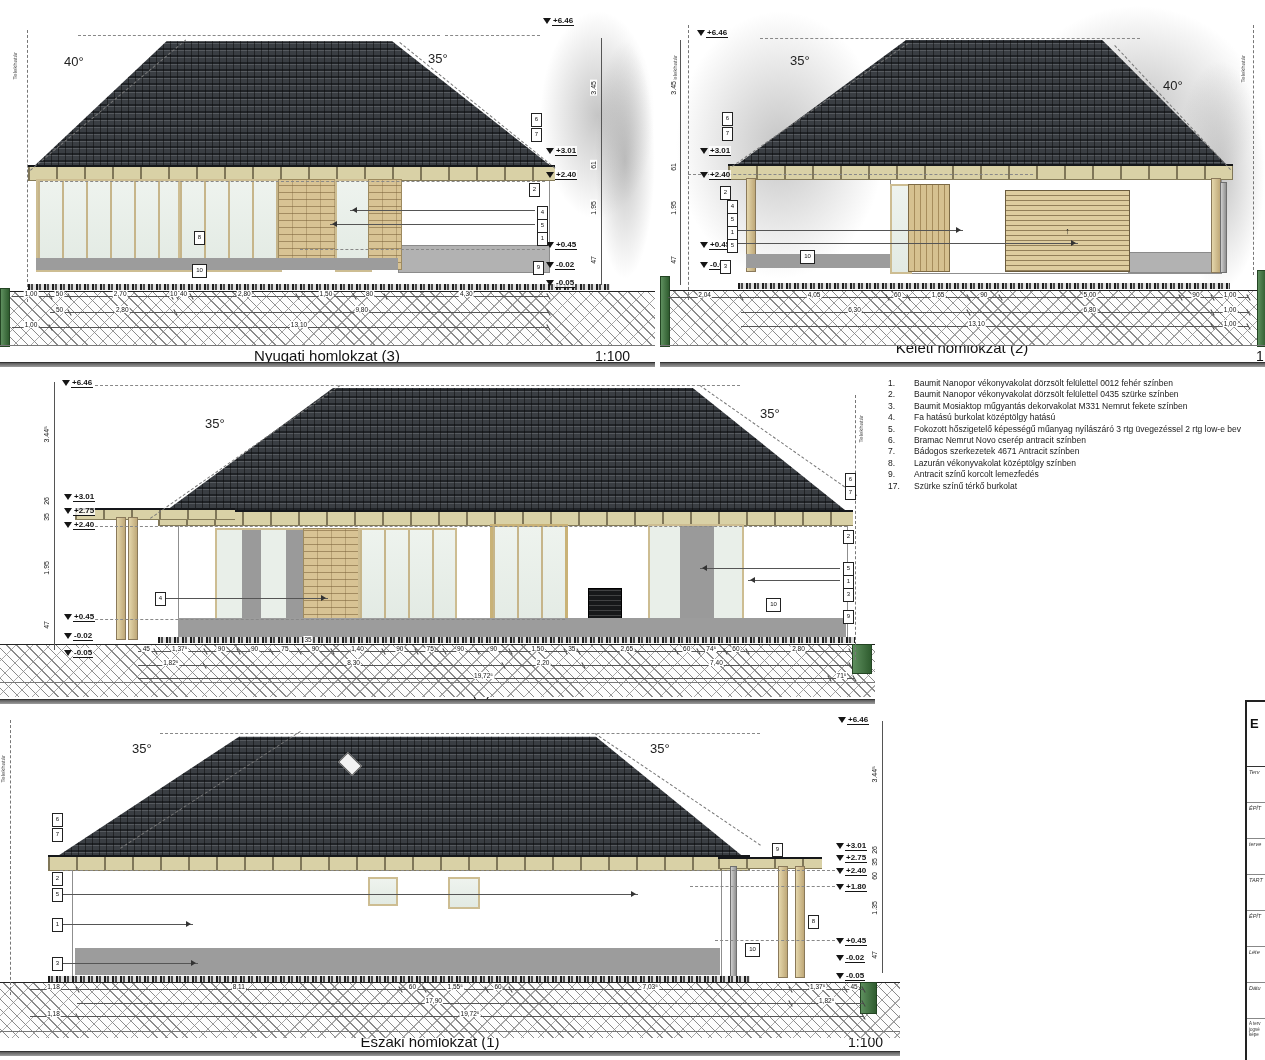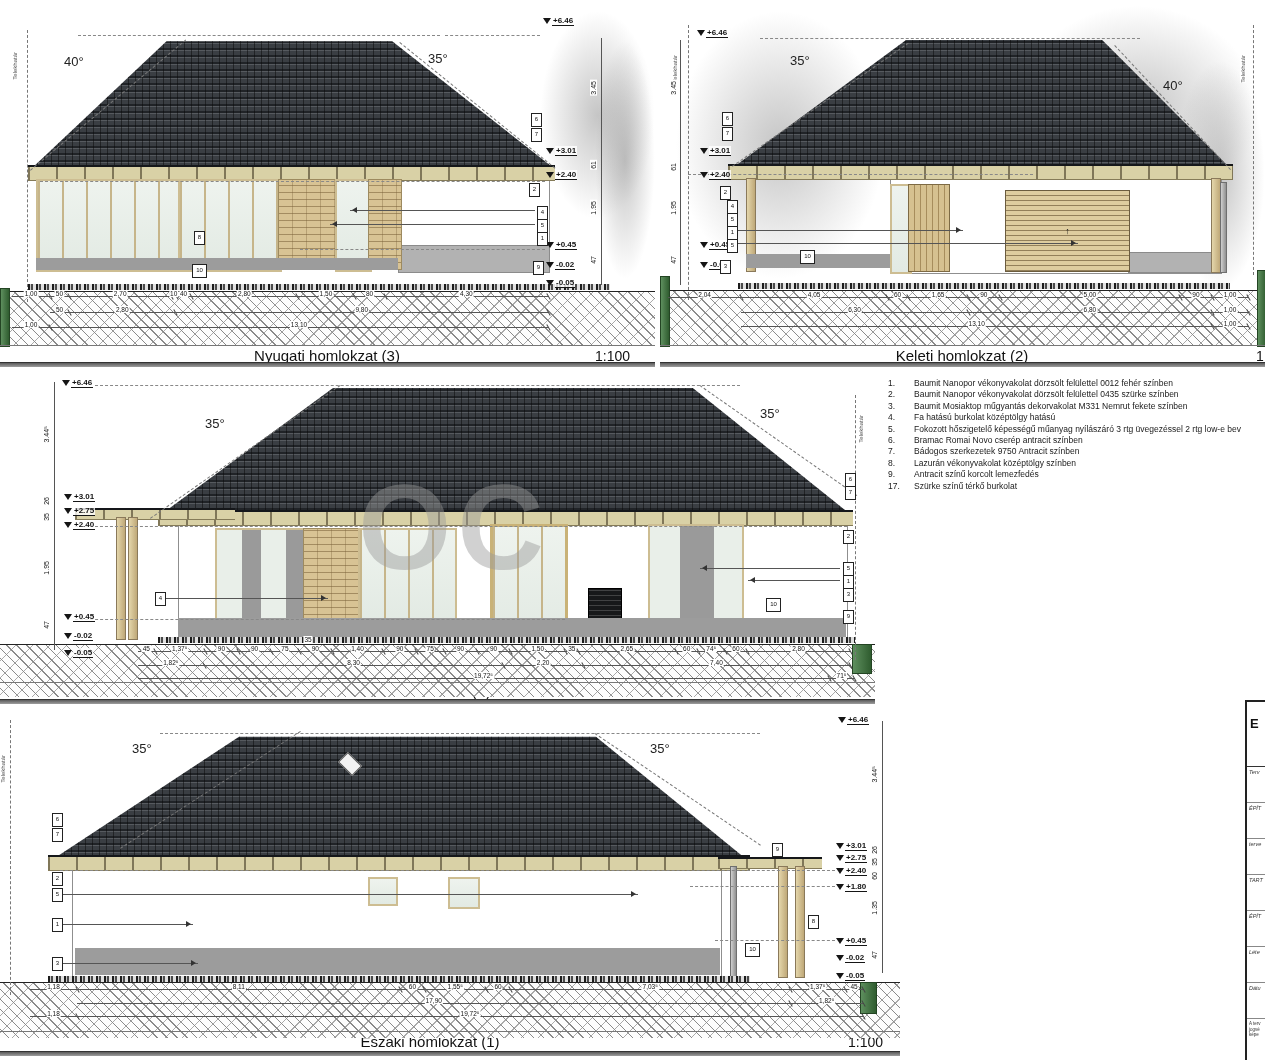--- a/index.html
+++ b/index.html
@@ -316,21 +316,21 @@
       <div class="dimseg spacer" style="flex-grow: 2.04;"></div>
       <div class="dimseg" style="flex-grow: 13.1;">
         <span class="dlab">13,10</span>
       </div>
       <div class="dimseg" style="flex-grow: 1;">
         <span class="dlab">1,00</span>
       </div>
     </div>
 
   <div class="thinline" style="left:0;top:345px;width:605px"></div>
-  <div class="ptitle" style="left:302px;top:347px">Keleti homlokzat (2)</div>
+  <div class="ptitle" style="left:302px;top:339px">Keleti homlokzat (2)</div>
   <div class="pscale" style="left:596px;top:348px">1:100</div>
   <div class="thick" style="left:0;top:362px;width:605px"></div>
 </div>
 
 <div class="panel" style="left:0;top:370px;width:875px;height:335px">
   <div class="dash" style="left:95px;top:15px;width:645px"></div>
   <div class="slope" style="left:150px;top:148px;width:232px;transform:rotate(-35deg)"></div>
   <div class="slope" style="left:700px;top:15px;width:192px;transform:rotate(35deg)"></div>
   <div class="ang" style="left:205px;top:46px">35°</div>
   <div class="ang" style="left:760px;top:36px">35°</div>
@@ -480,21 +480,20 @@
       <div class="dimseg" style="flex-grow: 0.71;">
         <span class="dlab">71⁵</span>
       </div>
     </div>
 
   <div class="thinline" style="left:0;top:312px;width:875px"></div>
   <div class="ptitle" style="left:430px;top:313px">Déli homlokzat (2)</div>
   <div class="pscale" style="left:825px;top:314px">1:100</div>
   <div class="thick" style="left:0;top:329px;width:875px"></div>
 
-  <div class="wm" style="left:358px;top:88px;font-size:120px;letter-spacing:6px">OC</div>
 </div>
 
 <div class="legend">
 
 <div class="row">
       <span class="lnum">1.</span>
       <span class="ltxt">Baumit Nanopor vékonyvakolat dörzsölt felülettel 0012 fehér színben</span>
     </div>
     <div class="row">
       <span class="lnum">2.</span>
@@ -507,25 +506,25 @@
     <div class="row">
       <span class="lnum">4.</span>
       <span class="ltxt">Fa hatású burkolat középtölgy hatású</span>
     </div>
     <div class="row">
       <span class="lnum">5.</span>
       <span class="ltxt">Fokozott hőszigetelő képességű műanyag nyílászáró 3 rtg üvegezéssel 2 rtg low-e bev</span>
     </div>
     <div class="row">
       <span class="lnum">6.</span>
-      <span class="ltxt">Bramac Romai Novo cserép antracit színben</span>
+      <span class="ltxt">Bramac Nemrut Novo cserép antracit színben</span>
     </div>
     <div class="row">
       <span class="lnum">7.</span>
-      <span class="ltxt">Bádogos szerkezetek 9750 Antracit színben</span>
+      <span class="ltxt">Bádogos szerkezetek 4671 Antracit színben</span>
     </div>
     <div class="row">
       <span class="lnum">8.</span>
       <span class="ltxt">Lazurán vékonyvakolat középtölgy színben</span>
     </div>
     <div class="row">
       <span class="lnum">9.</span>
       <span class="ltxt">Antracit színű korcolt lemezfedés</span>
     </div>
     <div class="row">

